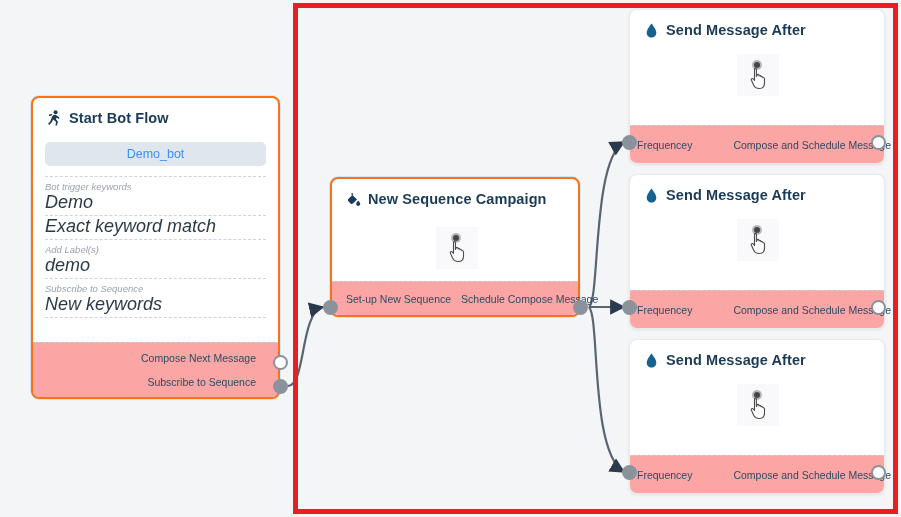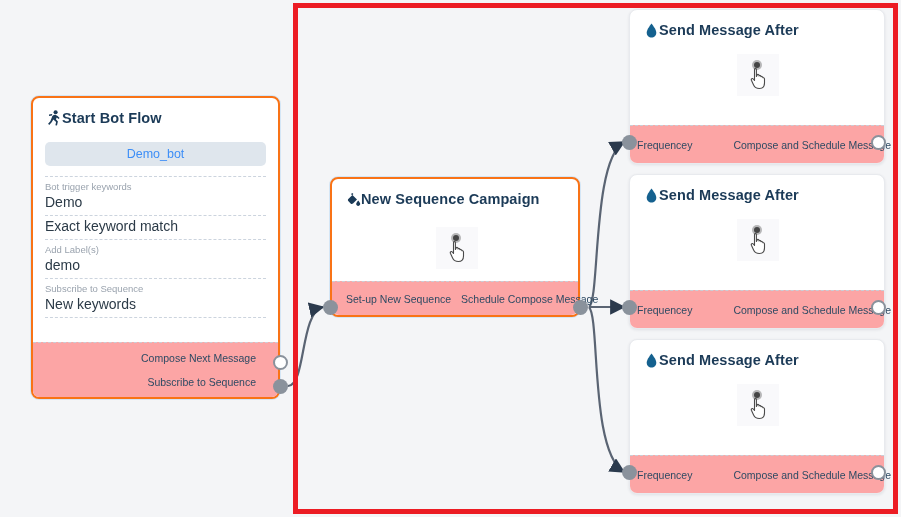--- a/index.html
+++ b/index.html
@@ -52,20 +52,21 @@
     border: 2px solid #f97316;
     box-shadow: 0 0 0 1px rgba(33,150,243,.15);
   }
   .node.plain {
     border: 1px solid #e8eaee;
     box-shadow: 0 1px 3px rgba(40,50,70,.10);
   }
   .node-title {
     display: flex;
     align-items: center;
+    gap: 7px;
     padding: 12px 7px 4px 14px;
     font-size: 14.5px;
     font-weight: bold;
     color: #1b3a57;
     letter-spacing: .1px;
   }
   .node-title .ico {
     display: inline-flex;
     width: 15px;
     height: 16px;
@@ -122,33 +123,34 @@
     border-radius: 5px;
     background: #dfe6ed;
     color: #3d8ef7;
     font-size: 12.5px;
     display: flex;
     align-items: center;
     justify-content: center;
   }
   .fields {
     margin: 10px 12px 8px 12px;
+    font-style: italic;
   }
   .field {
     border-bottom: 1px dashed #ccd4de;
     padding: 2px 0 4px 0;
   }
   .field:first-child { border-top: 1px dashed #ccd4de; }
   .field-label {
     font-size: 9.5px;
     color: #9aa3ae;
     line-height: 15px;
   }
   .field-value {
-    font-size: 14px;
+    font-size: 18px;
     color: #2b3a47;
     line-height: 17px;
   }
   #node-start .node-footer {
     height: 55px;
     flex-direction: column;
     align-items: flex-end;
     justify-content: center;
     padding-right: 22px;
     gap: 12px;

